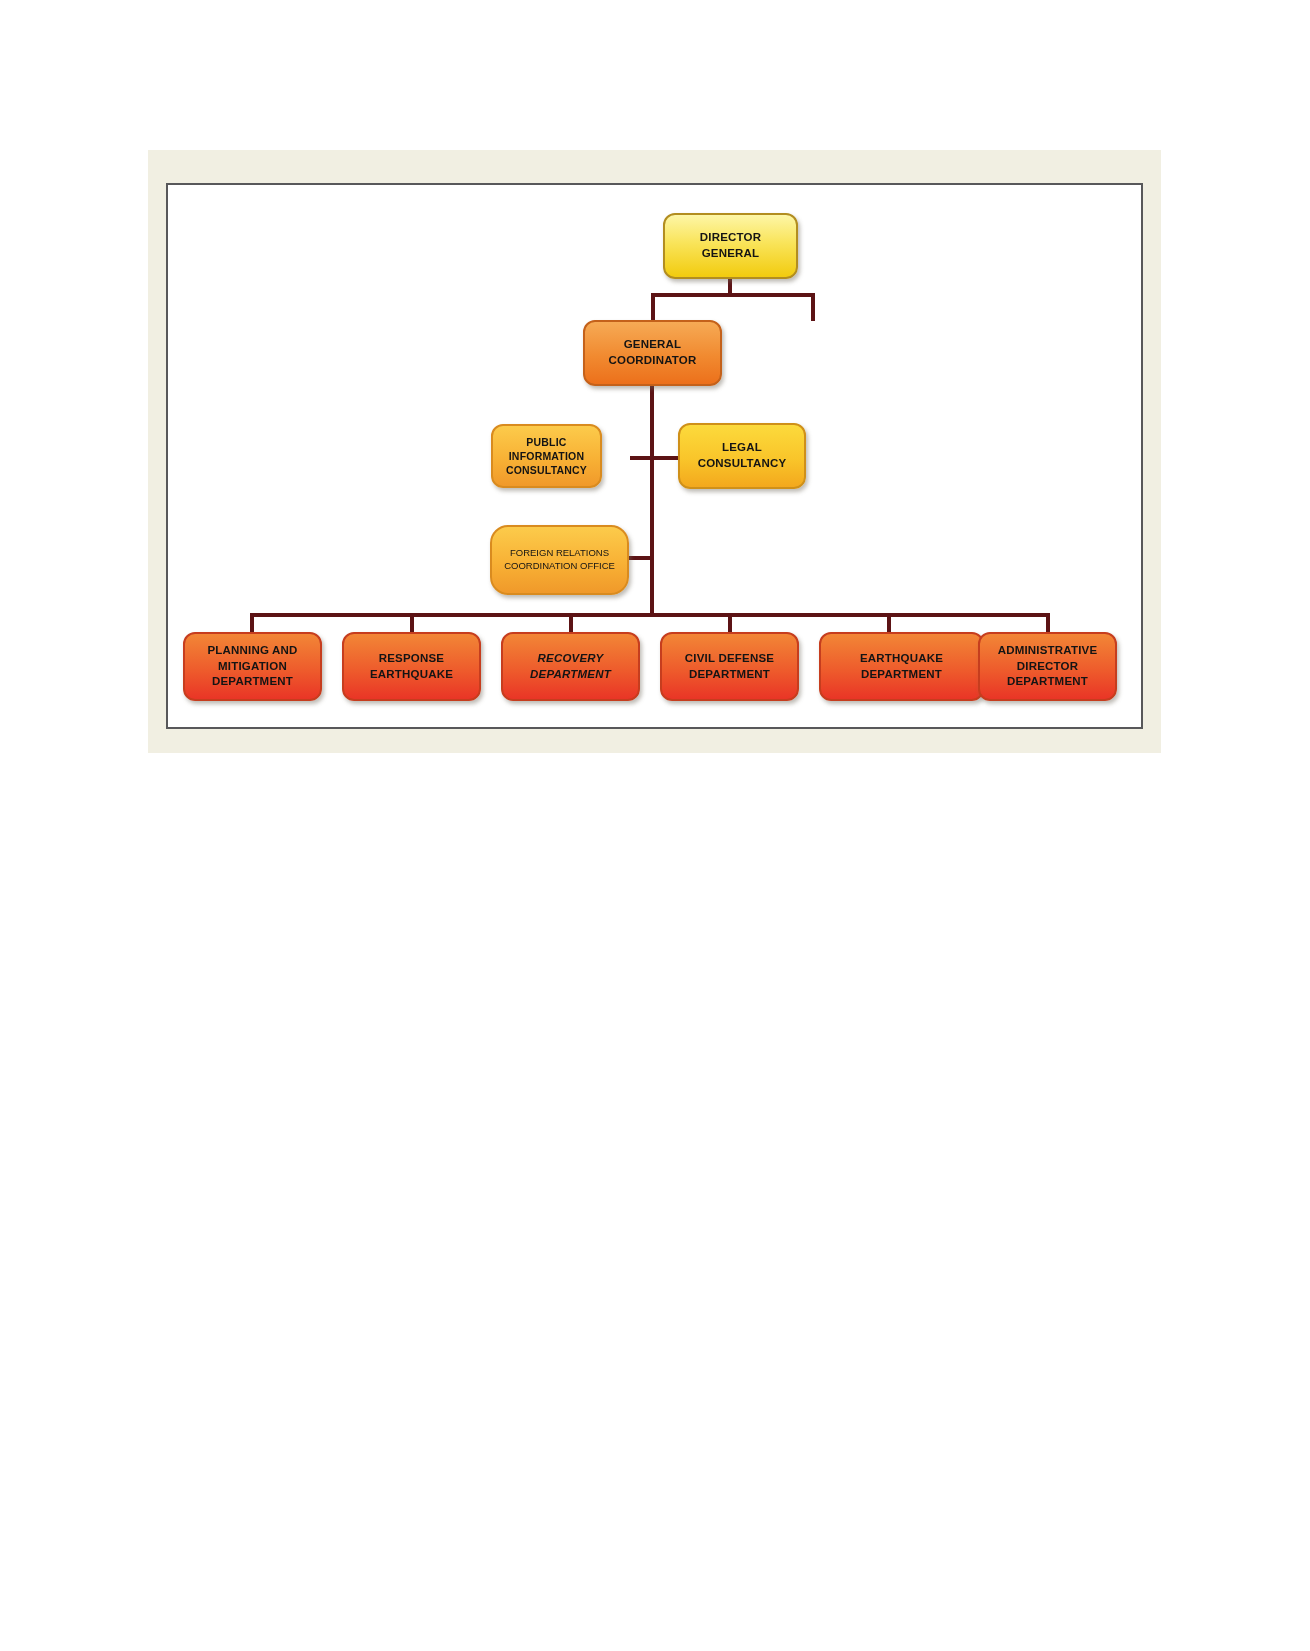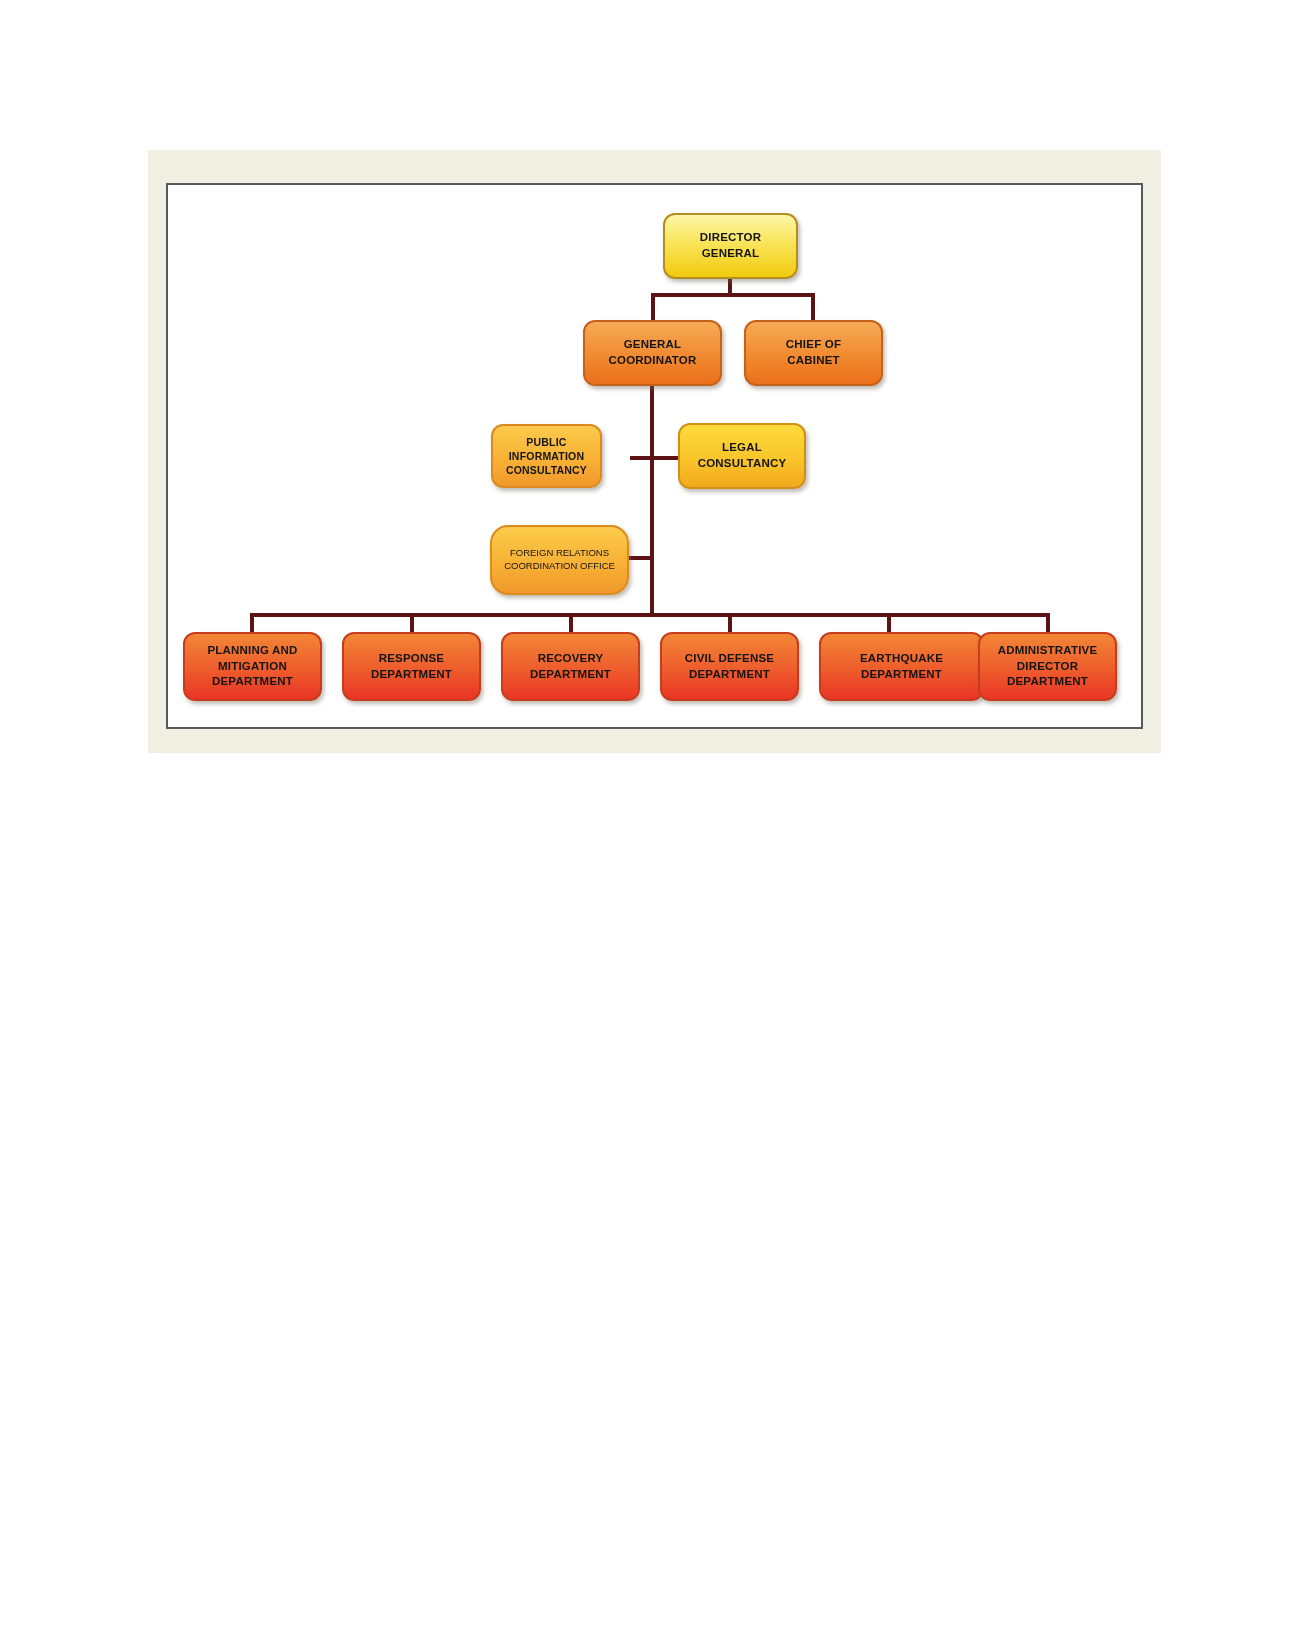--- a/index.html
+++ b/index.html
@@ -106,40 +106,38 @@
   <div class="connector" style="left:728px; top:613px; width:4px; height:19px;"></div>
   <div class="connector" style="left:887px; top:613px; width:4px; height:19px;"></div>
   <div class="connector" style="left:1046px; top:613px; width:4px; height:19px;"></div>
 
   <div class="node node--yellow" style="left:663px; top:213px; width:135px; height:66px;">DIRECTOR
 GENERAL</div>
 
   <div class="node node--orange" style="left:583px; top:320px; width:139px; height:66px;">GENERAL
 COORDINATOR</div>
 
-  <div class="node node--orange" style="left:744px; top:320px; width:139px; height:66px;">CHIEF OF
-CABINET</div>
 
   <div class="node node--amber node--pic" style="left:491px; top:424px; width:111px; height:64px;">PUBLIC INFORMATION
 CONSULTANCY</div>
 
   <div class="node node--gold" style="left:678px; top:423px; width:128px; height:66px;">LEGAL
 CONSULTANCY</div>
 
   <div class="node node--amber node--fr" style="left:490px; top:525px; width:139px; height:70px;">FOREIGN RELATIONS
 COORDINATION OFFICE</div>
 
   <div class="node node--red" style="left:183px; top:632px; width:139px; height:69px;">PLANNING AND
 MITIGATION
 DEPARTMENT</div>
 
   <div class="node node--red" style="left:342px; top:632px; width:139px; height:69px;">RESPONSE
-DEPARTMENT</div>
+EARTHQUAKE</div>
 
-  <div class="node node--red" style="left:501px; top:632px; width:139px; height:69px;">RECOVERY
+  <div class="node node--red" style="left:501px; top:632px; width:139px; height:69px;font-style:italic;">RECOVERY
 DEPARTMENT</div>
 
   <div class="node node--red" style="left:660px; top:632px; width:139px; height:69px;">CIVIL DEFENSE
 DEPARTMENT</div>
 
   <div class="node node--red" style="left:819px; top:632px; width:165px; height:69px;">EARTHQUAKE
 DEPARTMENT</div>
 
   <div class="node node--red" style="left:978px; top:632px; width:139px; height:69px;">ADMINISTRATIVE
 DIRECTOR

